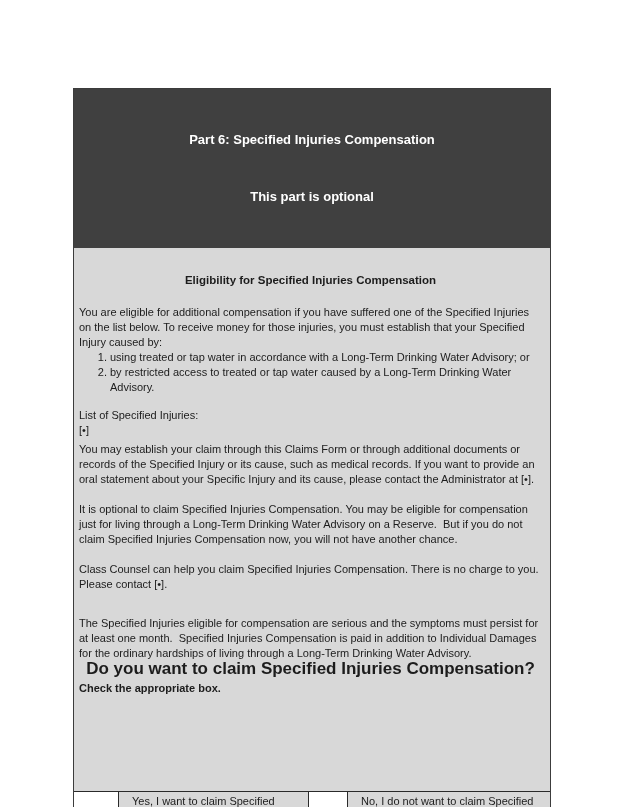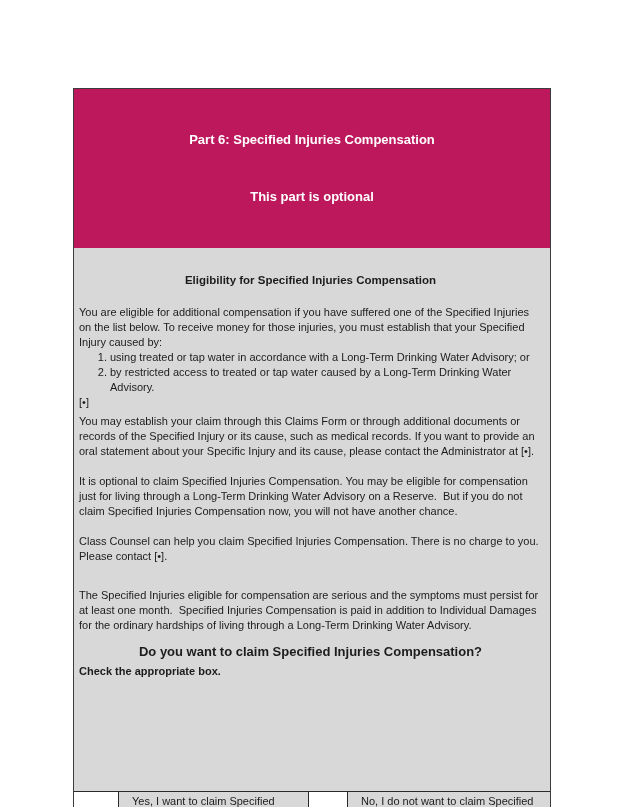--- a/index.html
+++ b/index.html
@@ -12,21 +12,21 @@
     overflow: hidden;
   }
   .doc {
     position: absolute;
     left: 73px; top: 88px;
     width: 478px;
     border: 1px solid #3c3c3c;
     background: #d8d8d8;
   }
   .part-header {
-    background: #be185d;
+    background: #404040;
     color: #ffffff;
     text-align: center;
     font-weight: bold;
     font-size: 13px;
     line-height: 19px;
     padding: 3px 0 4px 0;
     white-space: pre-wrap;
   }
   .body-area {
     height: 543px;
@@ -45,21 +45,21 @@
   .p-intro        { margin-top: 17px; }
   .cause-list     { margin: 0 0 0 0; padding-left: 31px; }
   .cause-list li  { line-height: 15px; }
   .p-list-label   { margin-top: 13px; }
   .p-placeholder  { margin-top: 0; }
   .p-establish    { margin-top: 4px; }
   .p-declaration  { margin-top: 15px; }
   .p-optional     { margin-top: 15px; }
   .p-counsel      { margin-top: 15px; }
   .p-serious      { margin-top: 24px; }
-  .p-question     { margin-top: 11px; font-weight: bold; text-align: center; font-size: 13px; }
+  .p-question     { font-weight: bold; text-align: center; font-size: 17px; }
   .p-instruction  { margin-top: 5px; font-weight: bold; }
   .choice-table {
     display: flex;
     border-top: 1px solid #2a2a2a;
     height: 32px;
     font-size: 11px;
     line-height: 14px;
   }
   .choice-table .cell { height: 100%; }
   .check-cell {
@@ -89,20 +89,21 @@
   <div class="body-area">
     <div class="section-heading">Eligibility for Specified Injuries Compensation</div>
 
     <p class="p-intro">You are eligible for additional compensation if you have suffered one of the Specified Injuries on the list below. To receive money for those injuries, you must establish that your Specified Injury caused by:</p>
 
     <ol class="cause-list">
       <li>using treated or tap water in accordance with a Long-Term Drinking Water Advisory; or</li>
       <li>by restricted access to treated or tap water caused by a Long-Term Drinking Water Advisory.</li>
     </ol>
 
+    <p class="p-list-label">List of Specified Injuries:</p>
     <p class="p-placeholder">[•]</p>
 
     <p class="p-establish">You may establish your claim through this Claims Form or through additional documents or records of the Specified Injury or its cause, such as medical records. If you want to provide an oral statement about your Specific Injury and its cause, please contact the Administrator at [•].</p>
 
 
     <p class="p-optional">It is optional to claim Specified Injuries Compensation. You may be eligible for compensation just for living through a Long-Term Drinking Water Advisory on a Reserve.  But if you do not claim Specified Injuries Compensation now, you will not have another chance.</p>
 
     <p class="p-counsel">Class Counsel can help you claim Specified Injuries Compensation. There is no charge to you.  Please contact [•].</p>
 
     <p class="p-serious">The Specified Injuries eligible for compensation are serious and the symptoms must persist for at least one month.  Specified Injuries Compensation is paid in addition to Individual Damages for the ordinary hardships of living through a Long-Term Drinking Water Advisory.</p>

